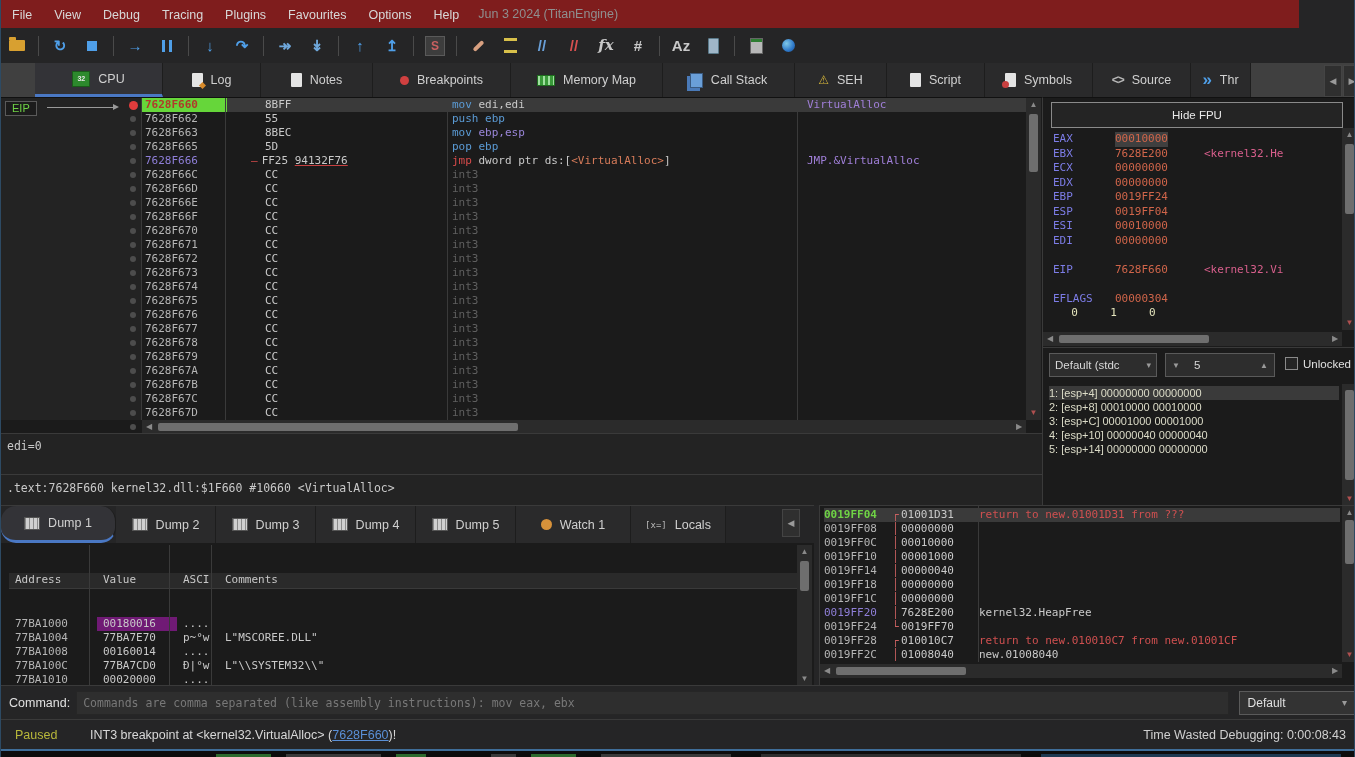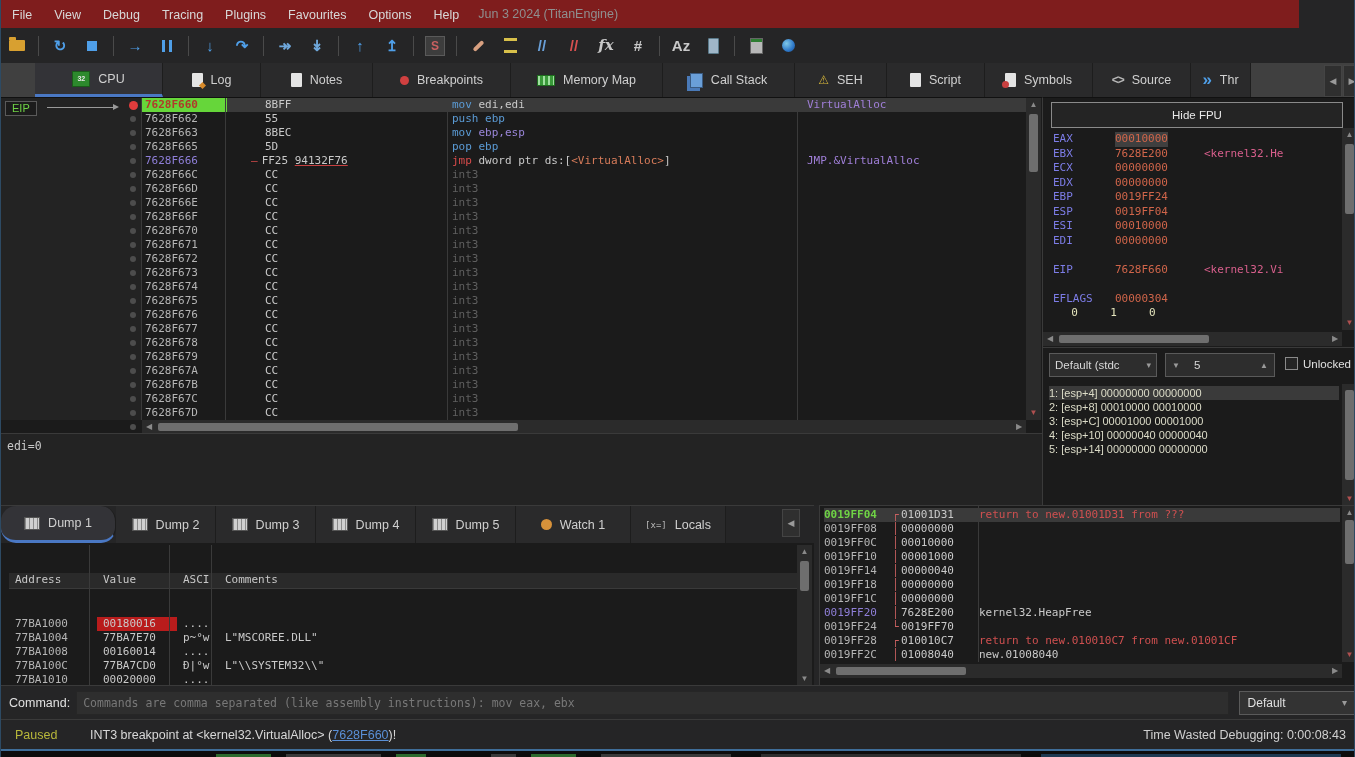--- a/index.html
+++ b/index.html
@@ -127,21 +127,21 @@
 
   
   #dump{left:0;top:505px;width:813px;height:180px;background:#1b1b1b;border-top:1px solid #3a3a3a;}
   #dumptabs{position:absolute;left:0;top:0;width:813px;height:37px;display:flex;background:#252526;}
   #dump-table{position:absolute;left:8px;top:39px;width:795px;height:141px;overflow:hidden;font-size:11px;line-height:14px;white-space:pre;}
   #dump-header{display:flex;height:15px;background:#2a2a2a;border-bottom:1px solid #3a3a3a;color:#c8c8c8;}
   .dh,.dc{flex:none;box-sizing:border-box;padding-left:6px;}
   .c-addr{width:88px;} .c-val{width:80px;} .c-asc{width:42px;} .c-com{flex:1;}
   .dumprow{display:flex;height:14px;color:#c9c9c9;}
   .dumprow .c-addr{color:#b5b5b5;}
-  .dc.hl{background:#b91c1c;}
+  .dc.hl{background:#701a75;}
   .dumpsep{position:absolute;top:39px;width:1px;height:141px;background:#3a3a3a;}
 
   
   #stack{left:818px;top:505px;width:537px;height:180px;background:#1b1b1b;border-top:1px solid #3a3a3a;border-left:1px solid #3a3a3a;}
   #stack-rows{position:absolute;left:4px;top:2px;width:516px;height:154px;overflow:hidden;font-size:11px;line-height:14px;white-space:pre;}
   .srow{display:flex;height:14px;}
   .srow.sel{background:#3a3a3a;}
   .s-addr{width:68px;color:#b5b5b5;flex:none;}
   .s-addr.g{color:#6fd345;font-weight:bold;} .s-addr.v{color:#8f7fd8;}
   .s-br{width:9px;color:#c86060;flex:none;}
@@ -425,20 +425,21 @@
     </div>
     <div class="hscroll" style="left:141px;top:322px;width:884px;">
       <div class="sb-arrow" style="left:0;width:14px;">◀</div>
       <div class="sb-thumb" style="left:16px;top:3px;width:360px;height:8px;"></div>
       <div class="sb-arrow" style="right:0;width:14px;">▶</div>
     </div>
   </div>
 
   <div id="infopane" class="pane">
     <div id="info-line1" class="mono">edi=0</div>
+    <div id="info-line2" class="mono">.text:7628F660 kernel32.dll:$1F660 #10660 &lt;VirtualAlloc&gt;</div>
   </div>
 
   <div id="registers" class="pane">
     <div id="hidefpu">Hide FPU</div>
     <div id="reg-rows" class="mono"><div class="rrow"><span class="r-name">EAX</span><span class="r-val hl">00010000</span></div><div class="rrow"><span class="r-name">EBX</span><span class="r-val">7628E200</span><span class="r-com">&lt;kernel32.He</span></div><div class="rrow"><span class="r-name">ECX</span><span class="r-val">00000000</span></div><div class="rrow"><span class="r-name">EDX</span><span class="r-val">00000000</span></div><div class="rrow"><span class="r-name">EBP</span><span class="r-val">0019FF24</span></div><div class="rrow"><span class="r-name">ESP</span><span class="r-val">0019FF04</span></div><div class="rrow"><span class="r-name">ESI</span><span class="r-val">00010000</span></div><div class="rrow"><span class="r-name">EDI</span><span class="r-val">00000000</span></div><div class="rrow"></div><div class="rrow"><span class="r-name">EIP</span><span class="r-val">7628F660</span><span class="r-com">&lt;kernel32.Vi</span></div><div class="rrow"></div><div class="rrow"><span class="r-name">EFLAGS</span><span class="r-val">00000304</span></div><div class="rrow"><span class="r-flagname">ZF</span><span class="r-flagval">0</span><span class="r-flagname">PF</span><span class="r-flagval">1</span><span class="r-flagname">AF</span><span class="r-flagval">0</span></div></div>
     <div class="vscroll" style="left:299px;top:30px;height:202px;">
       <div class="sb-arrow" style="top:0">▲</div>
       <div class="sb-thumb" style="left:3px;top:16px;width:9px;height:70px;"></div>
       <div class="sb-arrow red" style="bottom:0">▼</div>
     </div>

